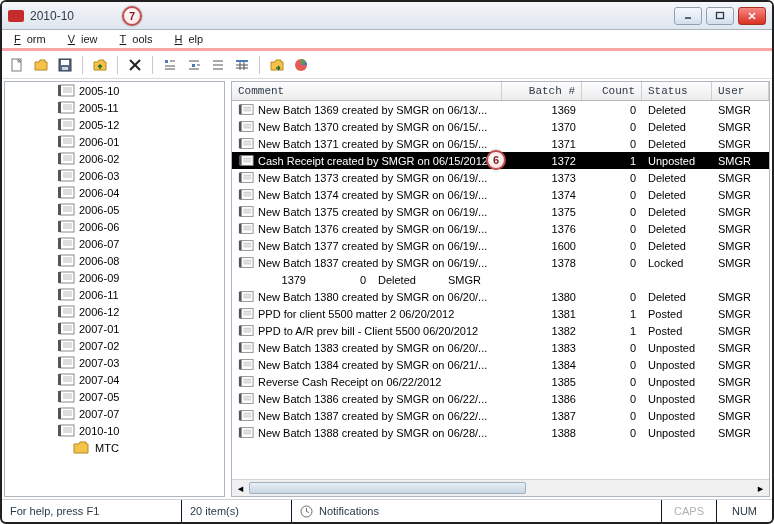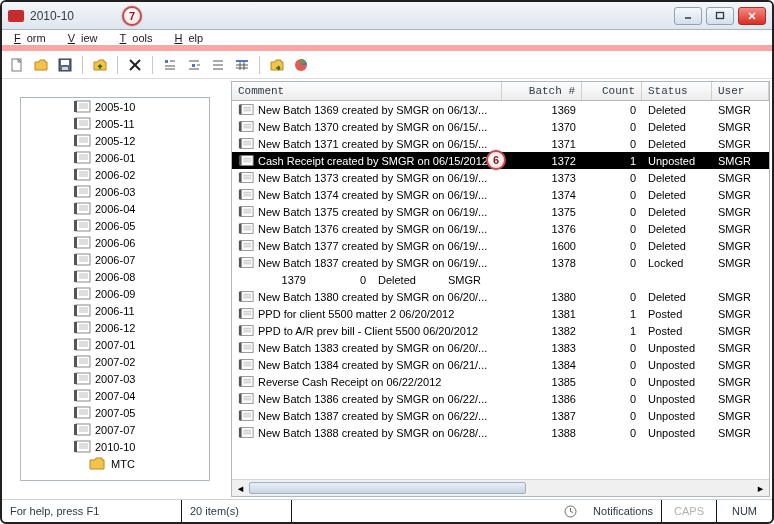--- a/index.html
+++ b/index.html
@@ -8,31 +8,31 @@
   .titlebar { height: 28px; background: linear-gradient(#f4f6f9,#dfe6ee); border-bottom: 1px solid #aab4bf; display: flex; align-items: center; padding: 0 6px; position: relative; }
   .titlebar .app-icon { width: 16px; height: 12px; background: #c62c2c; border-radius: 2px; margin-right: 6px; }
   .titlebar .title { color: #2c3a48; font-size: 12px; }
   .win-btns { margin-left: auto; display: flex; gap: 4px; }
   .win-btn { width: 28px; height: 18px; border: 1px solid #8fa0b5; border-radius: 3px; background: linear-gradient(#f6f9fd,#d4dfec); display: flex; align-items: center; justify-content: center; }
   .win-btn.close { background: linear-gradient(#f58a84,#d92f22); border-color: #a43028; }
   .win-btn svg { display: block; }
   
   .ann { position: absolute; width: 20px; height: 20px; border-radius: 50%; background: radial-gradient(circle at 30% 30%, #fff8f8, #fbe0e0); border: 2px solid #c24b4b; color: #7a2525; font-weight: bold; font-size: 11px; display: flex; align-items: center; justify-content: center; z-index: 20; box-shadow: 0 0 2px rgba(0,0,0,.4); }
   
-  .menubar { height: 21px; display: flex; align-items: center; padding: 0 6px; gap: 4px; border-bottom: 6px solid #fca5a5; }
+  .menubar { height: 21px; display: flex; align-items: center; padding: 0 6px; gap: 4px; border-bottom: 3px solid #fca5a5; }
   .menubar span { padding: 2px 6px; border-radius: 2px; color: #1a1a1a; }
   .menubar span u { text-decoration: underline; }
   
   .toolbar { height: 28px; display: flex; align-items: center; padding: 0 4px; gap: 2px; border-bottom: 1px solid #d9dbdd; }
   .tb { width: 22px; height: 22px; display: flex; align-items: center; justify-content: center; border: 1px solid transparent; border-radius: 2px; }
   .tb svg { display: block; }
   .sep { width: 1px; height: 18px; background: #c8c8c8; margin: 0 4px; }
   
   .content { display: flex; height: calc(100% - 28px - 21px - 28px - 23px); }
-  .tree-pane { width: 225px; border: 1px solid #aeb6bf; margin: 18px; overflow: auto; background: #fff; position: relative; }
+  .tree-pane { width: 225px; border: 1px solid #aeb6bf; margin: 2px; overflow: auto; background: #fff; position: relative; }
   .tree li { display: flex; align-items: center; height: 17px; white-space: nowrap; padding-left: 52px; position: relative; }
   .tree li .node-label { margin-left: 2px; }
   .tree li.child { padding-left: 68px; }
   .gl1 { left: 14px; } .gl2 { left: 26px; } .gl3 { left: 38px; } .gl4 { left: 50px; }
   .folder-ico { width: 16px; height: 13px; margin-right: 4px; }
   .looseleaf-ico { width: 18px; height: 13px; margin-right: 2px; }
   .splitter { width: 4px; cursor: col-resize; }
   .list-pane { flex: 1; border: 1px solid #aeb6bf; margin: 2px 2px 2px 0; display: flex; flex-direction: column; background: #fff; }
   .list-header { display: flex; height: 19px; background: linear-gradient(#fdfdfd,#ececec); border-bottom: 1px solid #b9b9b9; font-family: Liberation Mono, monospace; }
   .list-header .col { border-right: 1px solid #cfcfcf; padding: 2px 6px; color: #2c3a48; display:flex; align-items:center; overflow:hidden; }
@@ -725,21 +725,21 @@
           <div class="thumb"></div>
         </div>
       <div class="arrow right">▸</div>
     </div>
   </div>
 </div>
 
 <div class="statusbar">
   <div class="status-cell" style="width:180px">For help, press F1</div>
   <div class="status-cell" style="width:110px">20 item(s)</div>
-  <div class="status-cell" style="flex:1; justify-content:flex-end; gap:16px">
+  <div class="status-cell" style="flex:1; justify-content:flex-start; gap:6px">
     <svg width="13" height="13">
         <circle cx="6.5" cy="6.5" r="5.5" fill="none" stroke="#6a6a6a"></circle>
         <line x1="6.5" y1="6.5" x2="6.5" y2="3" stroke="#6a6a6a"></line>
         <line x1="6.5" y1="6.5" x2="9" y2="7.5" stroke="#6a6a6a"></line>
       </svg>
     <span>Notifications</span>
   </div>
   <div class="status-cell" style="width:55px; color:#b0b0b0; justify-content:center">CAPS</div>
   <div class="status-cell" style="width:55px; justify-content:center; border-right:none">NUM</div>
 </div>

